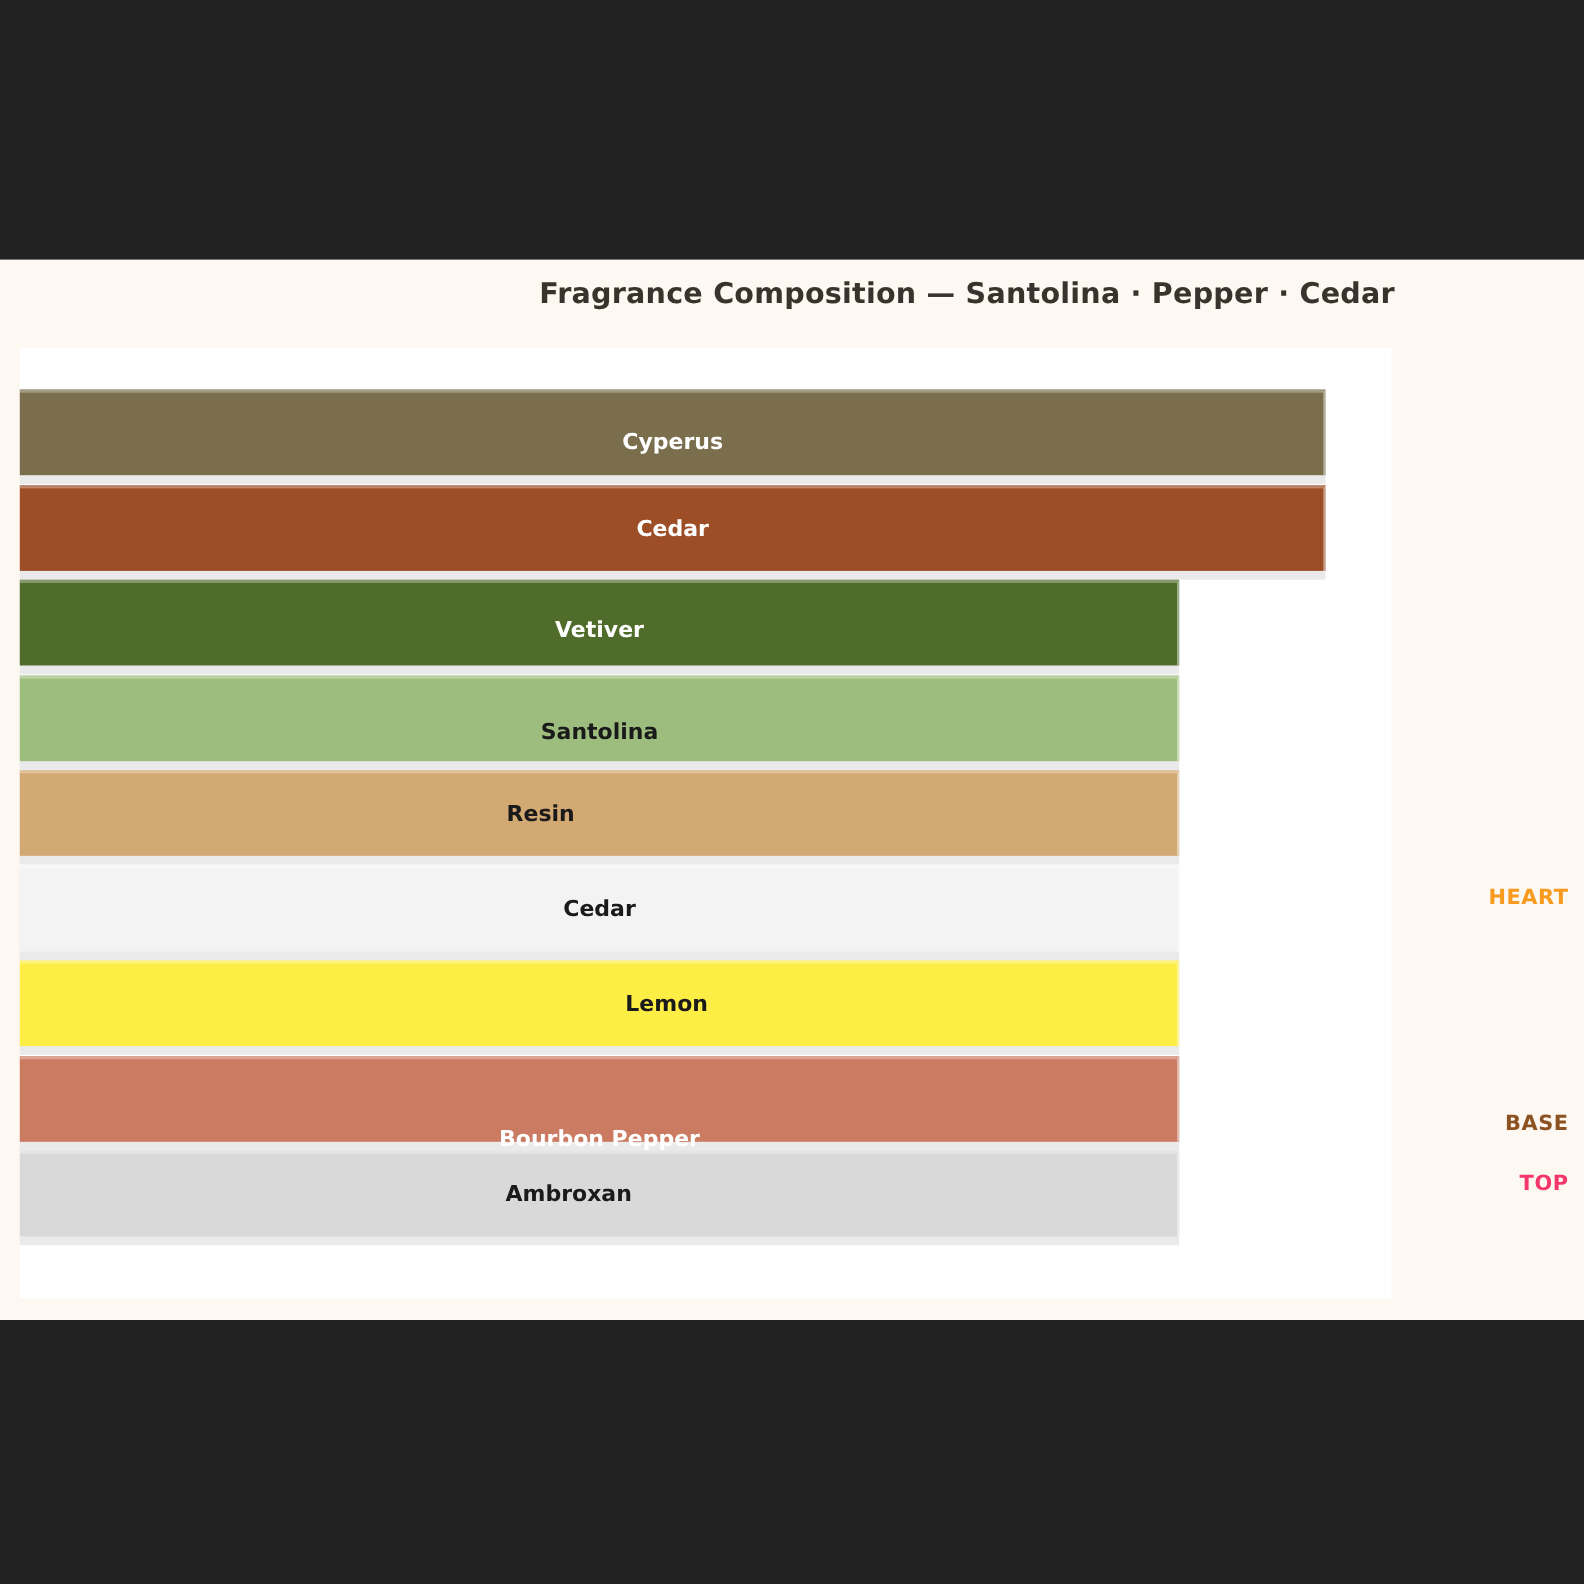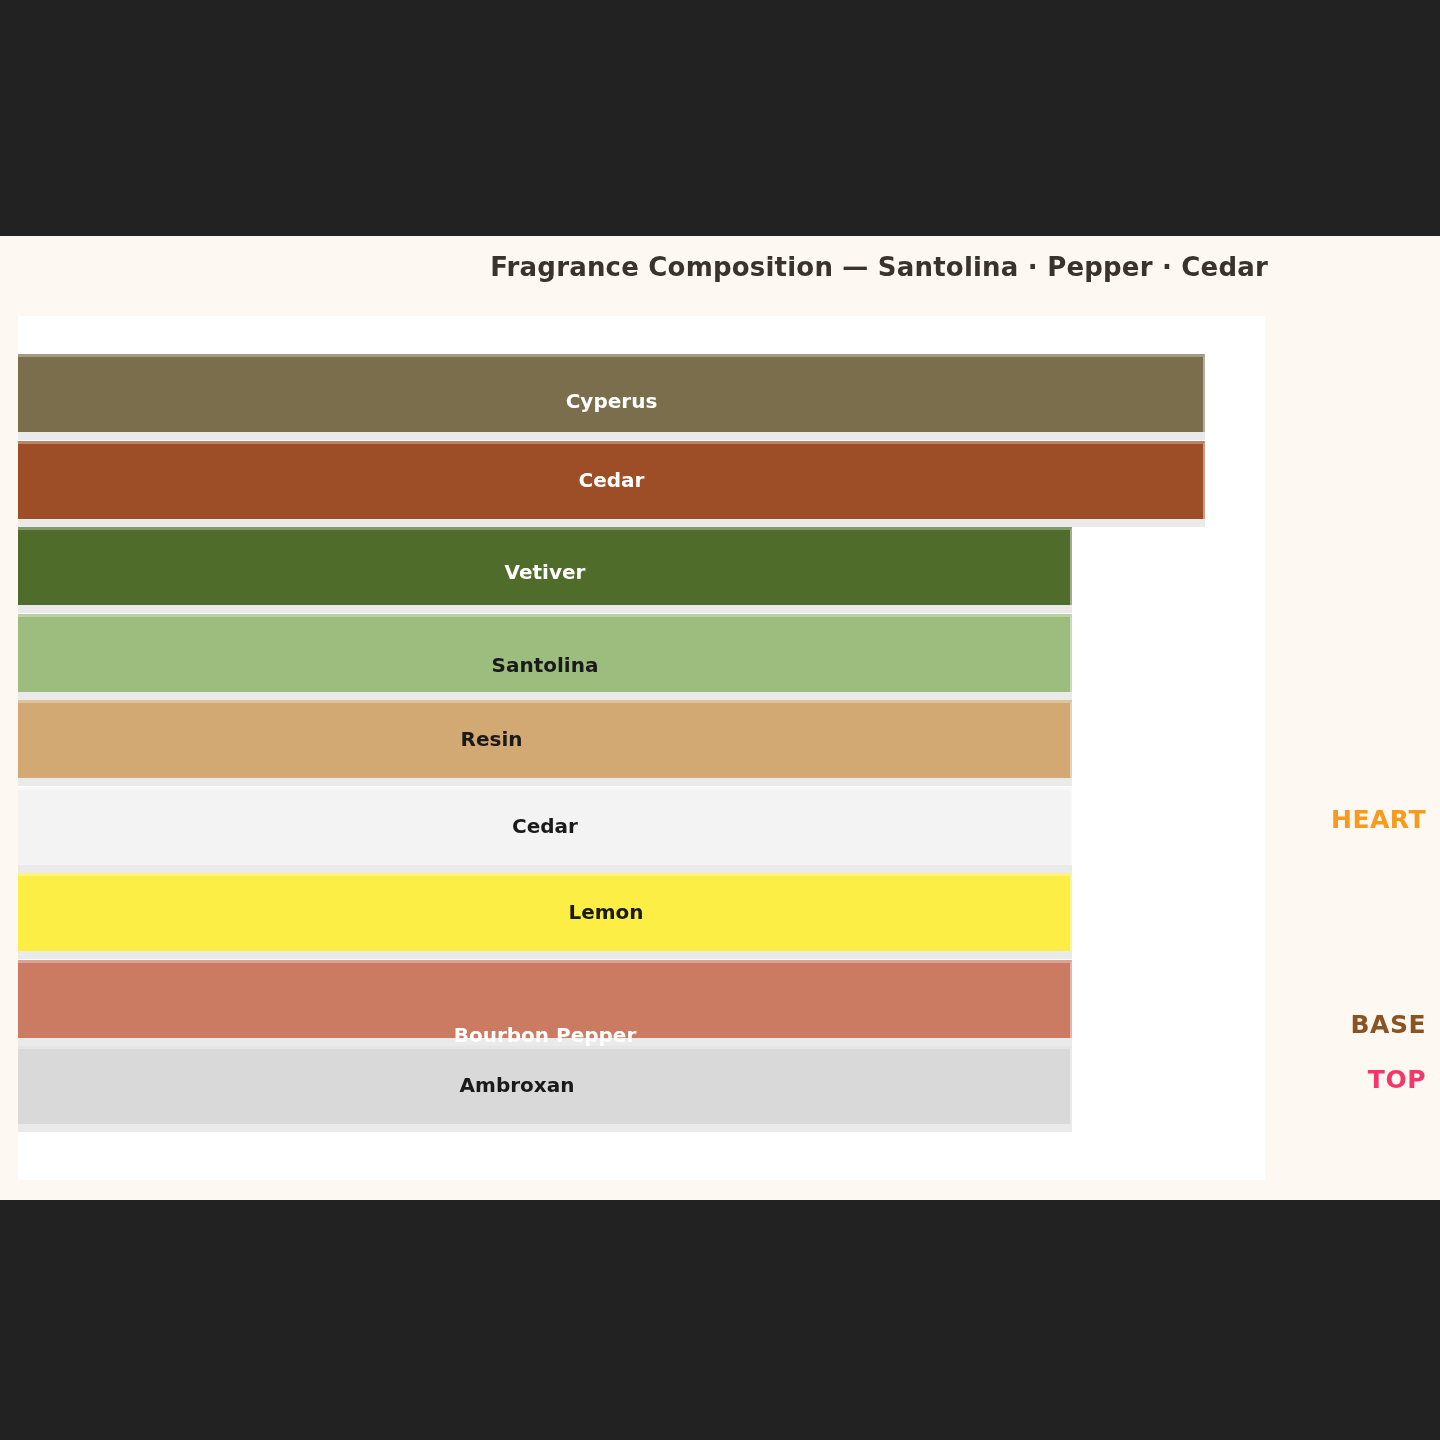--- a/index.html
+++ b/index.html
@@ -87,21 +87,21 @@
     font-weight: bold;
     white-space: nowrap;
     pointer-events: none;
   }
 
   
   .group-label {
     position: absolute;
     right: 14px;
     text-align: right;
-    font-size: 25px;
+    font-size: 19px;
     font-weight: bold;
     letter-spacing: 0.5px;
     white-space: nowrap;
   }
 </style>
 </head>
 <body>
 
 <div id="screen">
 

